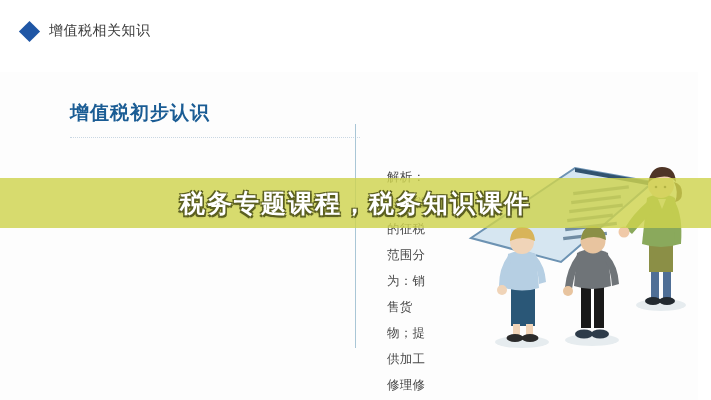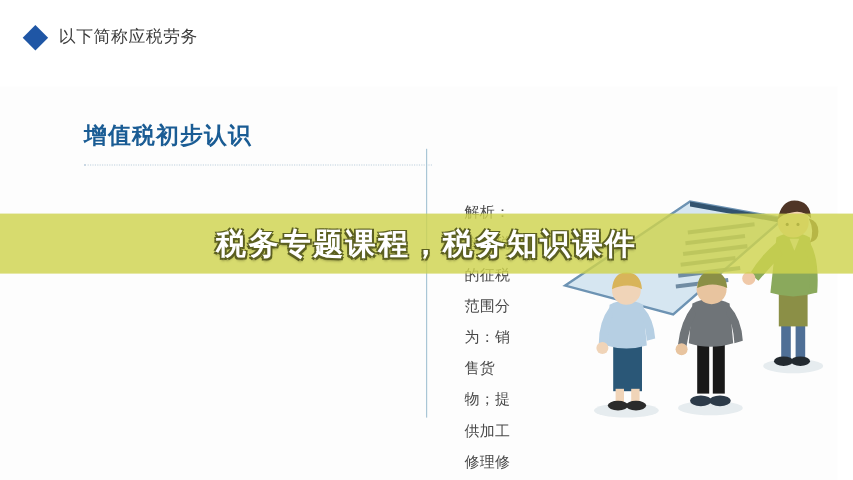--- a/index.html
+++ b/index.html
@@ -158,21 +158,21 @@
       -1.5px  1.5px 0 #5b5f20,
        1.5px  1.5px 0 #5b5f20,
        0px    2px   2px rgba(60,60,20,0.45);
   }
 </style>
 </head>
 <body>
 
 <div class="page-header">
   <div class="diamond-icon"></div>
-  <div class="header-title">以下简称应税劳务</div>
+  <div class="header-title">增值税相关知识</div>
 </div>
 
 <div class="slide-card">
   <div class="slide-inner">
 
     <div class="slide-title">增值税初步认识</div>
     <div class="title-rule"></div>
 
 
     <div class="col-divider"></div>

